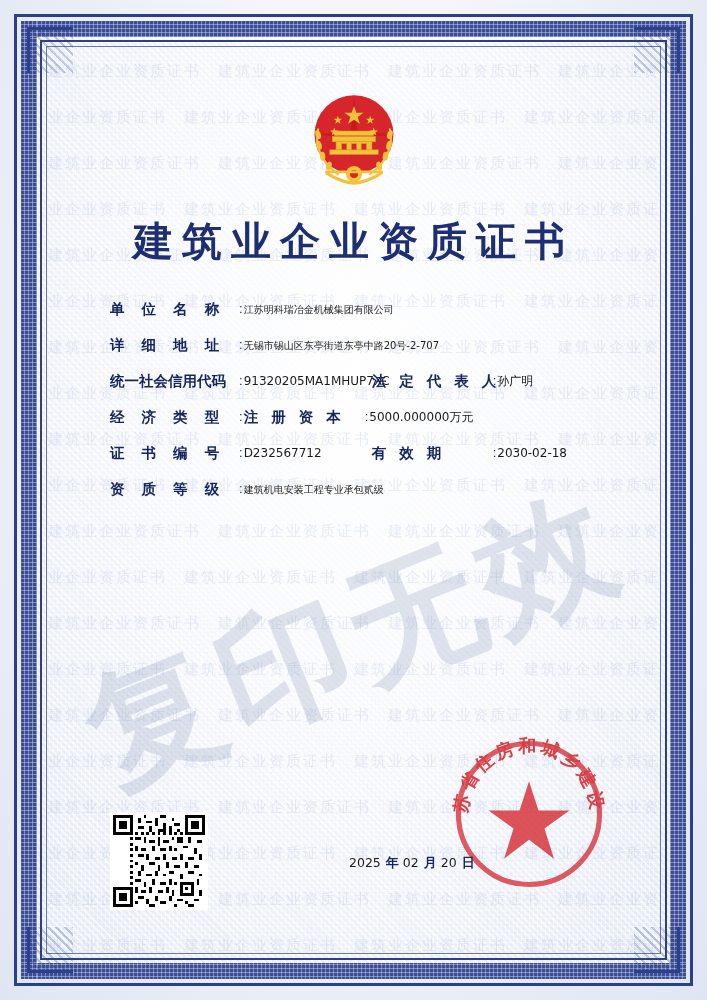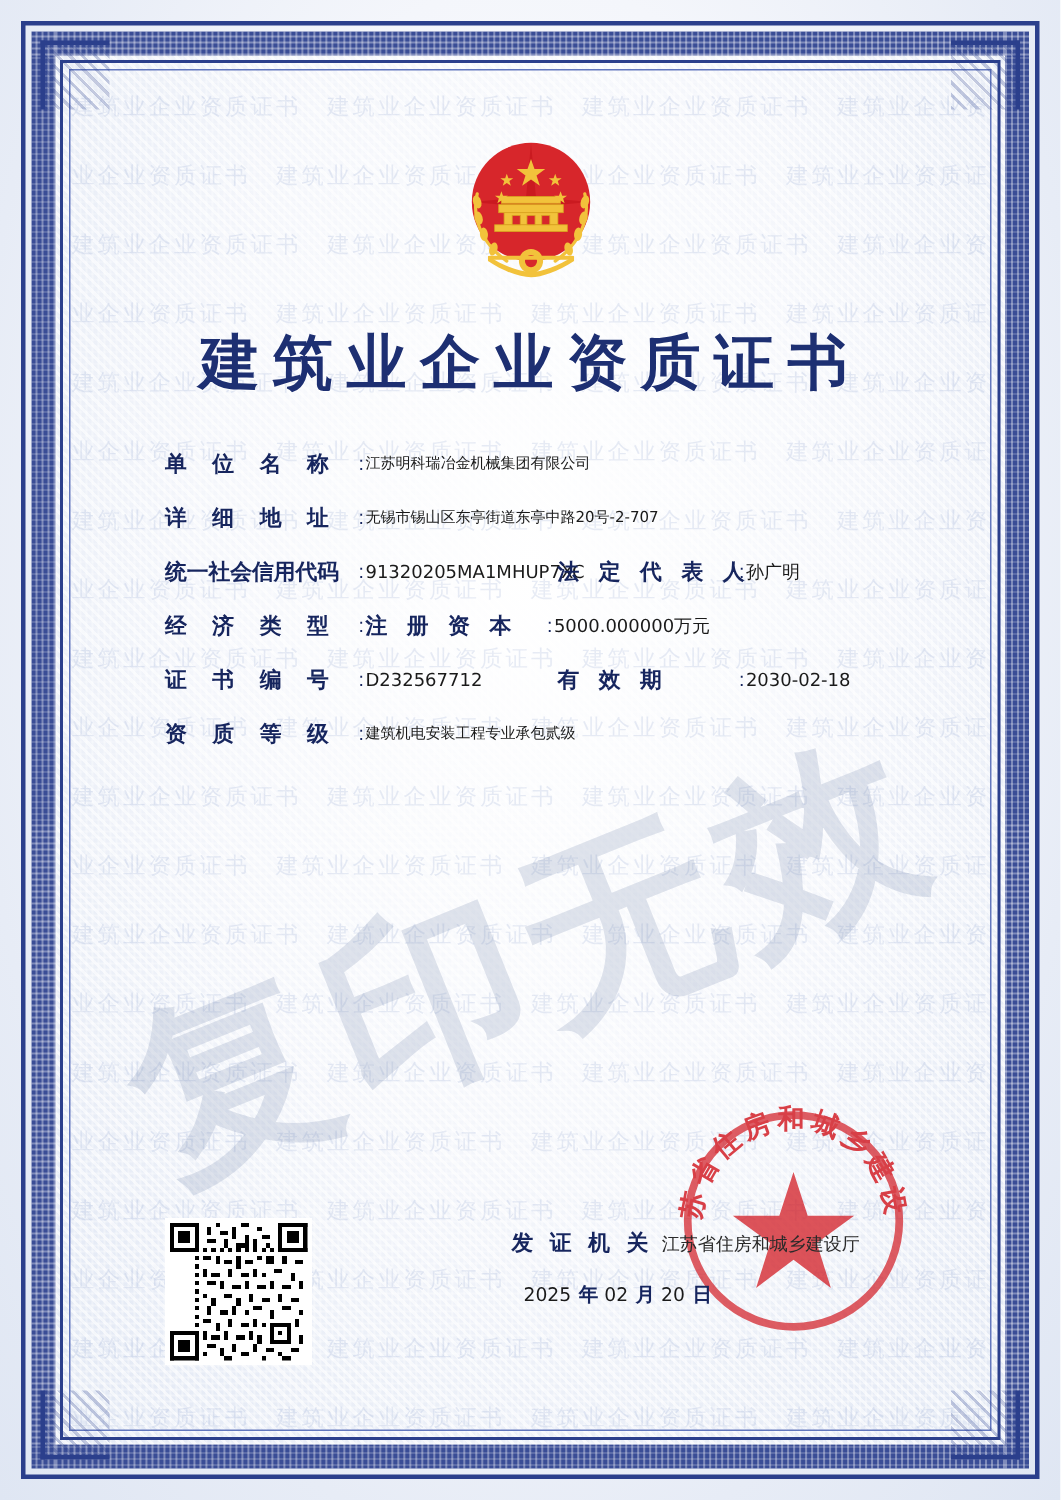--- a/index.html
+++ b/index.html
@@ -537,24 +537,20 @@
       <path id="sealArc" d="M 28,100 A 72,72 0 1 1 172,100" fill="none"></path>
     </defs>
     <circle cx="100" cy="100" r="82" fill="none" stroke="#d4222a" stroke-width="6" opacity="0.85"></circle>
     <polygon points="100,62 111,96 147,96 118,117 129,152 100,130 71,152 82,117 53,96 89,96" fill="#d4222a" opacity="0.9"></polygon>
     <text font-family="DejaVu Sans, sans-serif" font-size="21" fill="#d4222a" font-weight="bold" letter-spacing="4">
       <textPath href="#sealArc" startOffset="50%" text-anchor="middle">江苏省住房和城乡建设厅</textPath>
     </text>
   </svg>
 
   <div class="issuer">
-    <div class="issuer-line">
-      <span>发 证 机 关</span>
-      <span class="issuer-value">江苏省住房和城乡建设厅</span>
-    </div>
     <div class="date-line">
       <span class="num">2025</span>
       <span>年</span>
       <span class="num">02</span>
       <span>月</span>
       <span class="num">20</span>
       <span>日</span>
     </div>
   </div>
 

